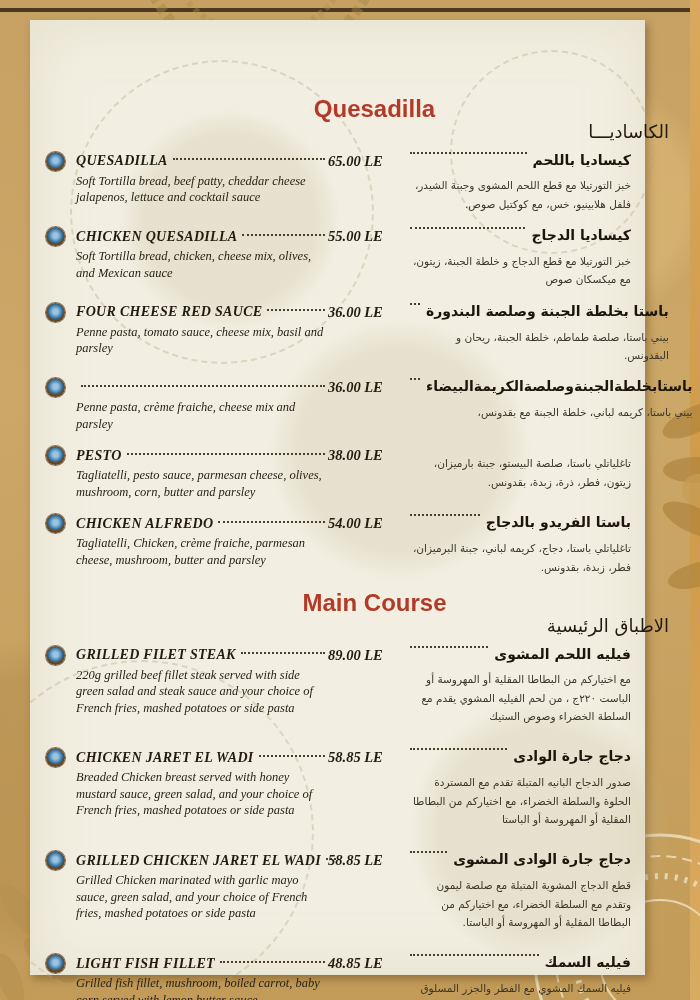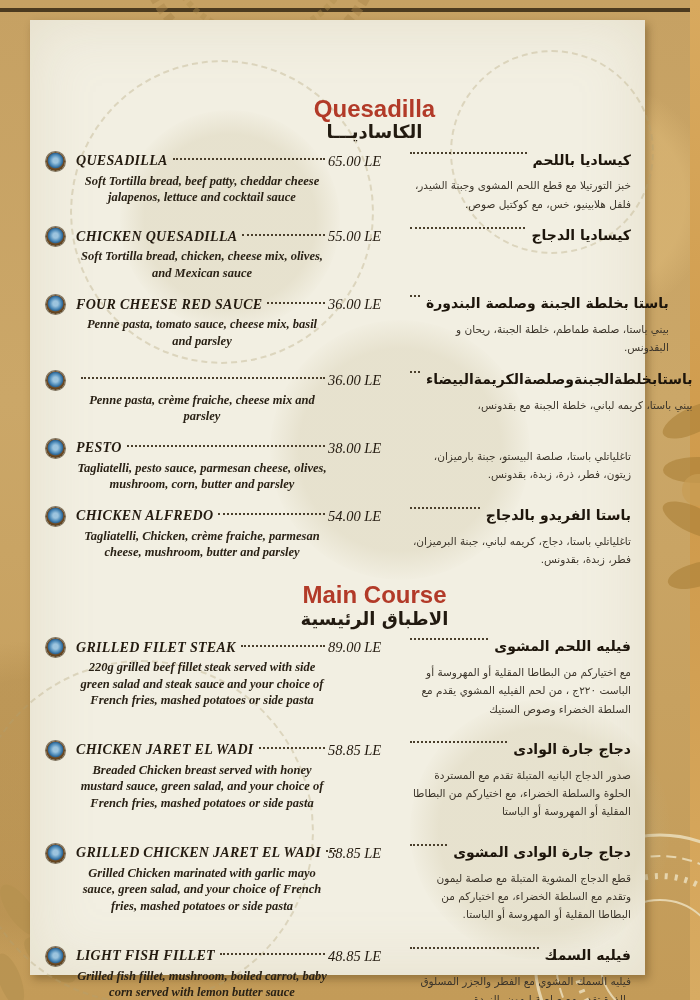--- a/index.html
+++ b/index.html
@@ -19,36 +19,36 @@
     background:#f2efe2;
     box-shadow:3px 4px 8px rgba(60,40,10,.35), inset 0 0 60px rgba(190,175,130,.25);}
   .wm{position:absolute;border-radius:50%;pointer-events:none;}
   .wm.ring{border:2px dashed rgba(175,160,115,.33);}
   .wm.blob{background:radial-gradient(circle, rgba(190,178,135,.22) 0 55%, transparent 72%);}
   
   .content{position:relative;padding:76px 10px 0 16px;z-index:3;}
   .sec-head{text-align:center;transform:translateX(34px);margin-bottom:8px;}
   .sec-title-en{font-family:"Liberation Sans",sans-serif;font-weight:bold;
     font-size:24px;color:#b23a28;line-height:1.05;}
-  .sec-title-ar{font-family:"DejaVu Sans",sans-serif;font-weight:bold;
-    font-size:18px;color:#221a10;direction:rtl;line-height:1.25;}
+  .sec-title-ar{font-family:"DejaVu Sans",sans-serif;font-weight:normal;
+    font-size:18px;color:#221a10;direction:rtl;line-height:1.25;text-align:right;}
   .menu-section{margin-bottom:10px;}
   .item{display:flex;align-items:flex-start;margin-bottom:14px;}
   .sec-2 .item{margin-bottom:23px;}
   .col-en{width:282px;flex:none;}
   .title-line{display:flex;align-items:center;}
   .bullet{flex:none;width:19px;height:19px;border-radius:50%;margin-right:11px;
     background:radial-gradient(circle at 50% 45%, #9cc4de 0 18%, #4e8bb9 40%, #2f6592 52%, #6e4b25 58%, #46300f 85%, #2c1d08 100%);
     box-shadow:0 0 0 1px rgba(50,34,10,.6);}
   .iname{font-size:14px;font-weight:bold;font-style:italic;color:#241b10;
     letter-spacing:.3px;white-space:nowrap;}
   .leader{flex:1;border-bottom:2px dotted #4a3f2c;margin:0 3px 4px 5px;min-width:10px;}
   .idesc{margin-left:30px;margin-top:2px;font-size:12.5px;font-style:italic;
-    font-weight:bold;color:#2a2216;line-height:1.32;text-align:center;}
-  .col-price{width:82px;flex:none;font-size:14.5px;font-style:italic;font-weight:normal;
+    font-weight:normal;color:#2a2216;line-height:1.32;}
+  .col-price{width:82px;flex:none;font-size:14.5px;font-style:italic;font-weight:bold;
     color:#241b10;padding-top:1px;white-space:nowrap;}
   .col-ar{flex:1;direction:rtl;text-align:right;padding-right:4px;}
   .ar-line{display:flex;align-items:flex-start;}
   .ar-name{font-family:"DejaVu Sans",sans-serif;font-weight:bold;font-size:14px;
     color:#1d150b;white-space:nowrap;line-height:1.2;}
   .leader.ar{margin:0 6px 3px 0;border-bottom:2px dotted #4a3f2c;}
   .ar-desc{font-family:"DejaVu Sans",sans-serif;font-size:10.5px;color:#3c352a;
     line-height:1.75;margin-top:8px;}
 </style>
 </head>
@@ -131,20 +131,21 @@
         <span class="leader"></span>
       </div>
       <div class="idesc">Soft Tortilla bread, chicken, cheese mix, olives, and Mexican sauce</div>
     </div>
     <div class="col-price">55.00 LE</div>
     <div class="col-ar">
       <div class="ar-line">
         <span class="ar-name">كيساديا الدجاج</span>
         <span class="leader ar"></span>
       </div>
+      <div class="ar-desc">خبز التورتيلا مع قطع الدجاج و خلطة الجبنة، زيتون، مع ميكسكان صوص</div>
     </div>
   </div>
 </div>
   </section>
 
   <section class="menu-section sec-1">
     <div class="sec-items">
   <div class="item">
     <div class="col-en">
       <div class="title-line">

